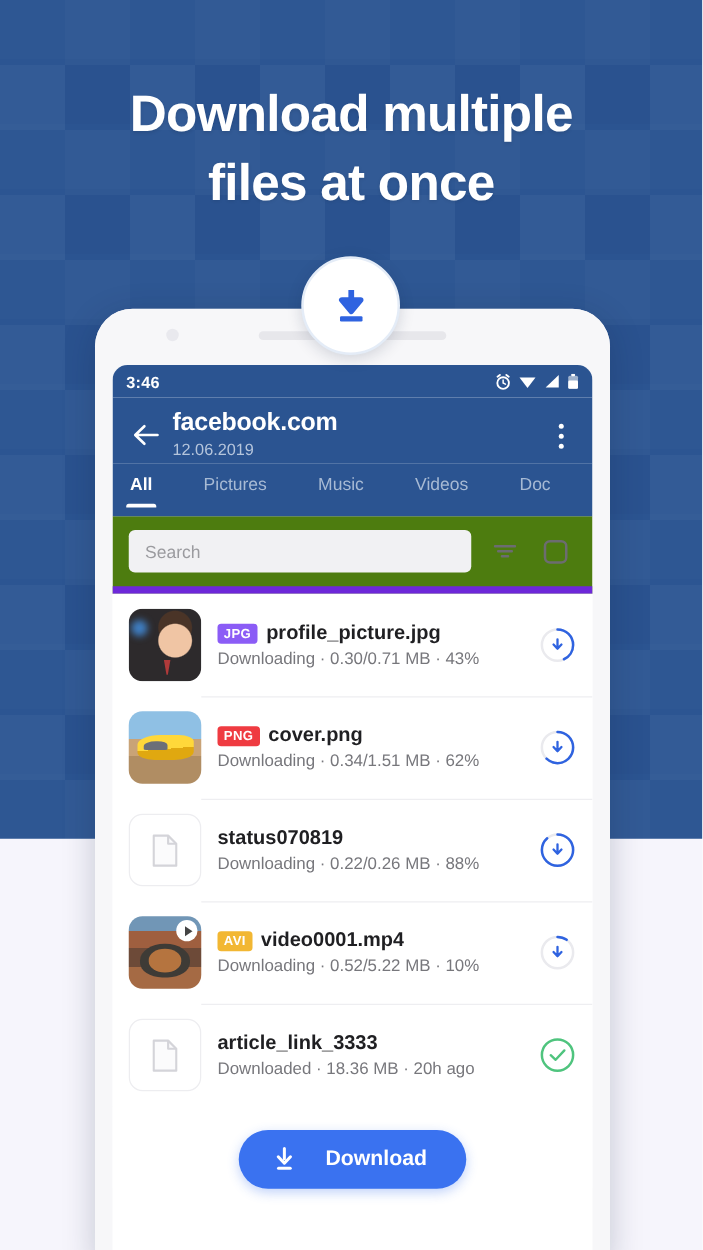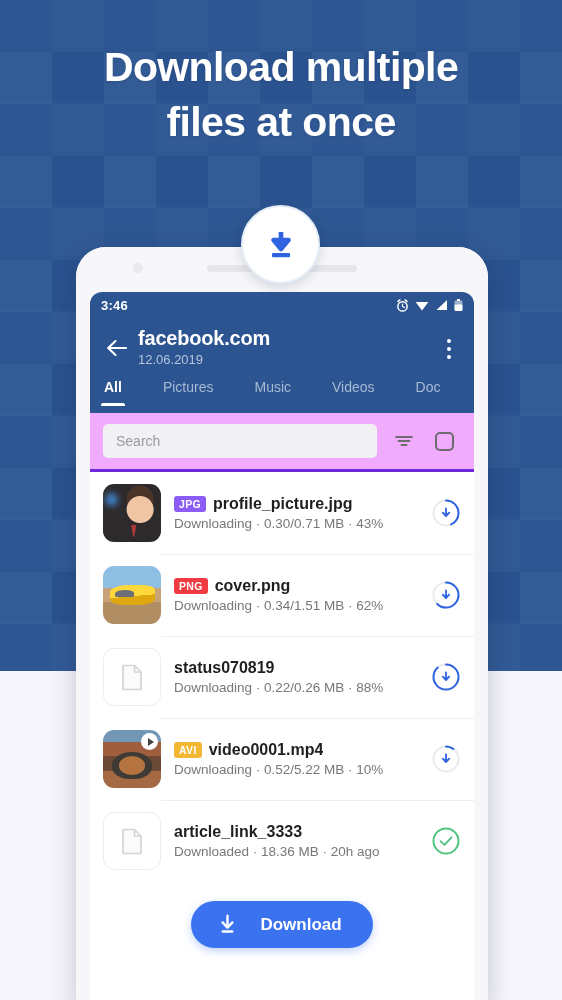--- a/index.html
+++ b/index.html
@@ -38,21 +38,21 @@
     inset: 0;
     background-image:
       repeating-linear-gradient(90deg, rgba(255,255,255,.028) 0 52px, rgba(0,0,0,.022) 52px 104px),
       repeating-linear-gradient(0deg, rgba(255,255,255,.022) 0 52px, rgba(0,0,0,.016) 52px 104px);
     mix-blend-mode: soft-light;
   }
 
   
   #headline {
     position: absolute;
-    left: 0; top: 40px;
+    left: 0; top: 64px;
     width: 562px;
     text-align: center;
     color: #ffffff;
     font-size: 41px;
     font-weight: bold;
     line-height: 1.33;
     letter-spacing: -0.6px;
     z-index: 5;
     text-shadow: 0 1px 3px rgba(0,0,0,.10);
   }
@@ -184,22 +184,22 @@
     height: 3px;
     background: #ffffff;
     border-radius: 2px 2px 0 0;
   }
 
   
   #searchrow {
     display: flex;
     align-items: flex-end;
     padding: 11px 13px;
-    background: #f0abfc;
-    border-bottom: 3px solid #6d28d9;
+    background: #4d7c0f;
+    border-bottom: 6px solid #6d28d9;
   }
   #search-input {
     flex: 1;
     height: 34px;
     background: #f1f1f3;
     border: none;
     border-radius: 5px;
     padding: 0 13px;
     font-size: 14px;
     color: #3a3a3c;
@@ -357,21 +357,20 @@
 
   
   #download-bar {
     display: flex;
     justify-content: center;
     padding-top: 19px;
     background: #ffffff;
   }
   #download-btn {
     display: flex;
-    align-items: center;
     gap: 22px;
     background: #3a72f0;
     color: #ffffff;
     border: none;
     border-radius: 24px;
     padding: 13px 31px 13px 26px;
     font-size: 17px;
     font-weight: bold;
     font-family: "Liberation Sans", sans-serif;
     cursor: pointer;

